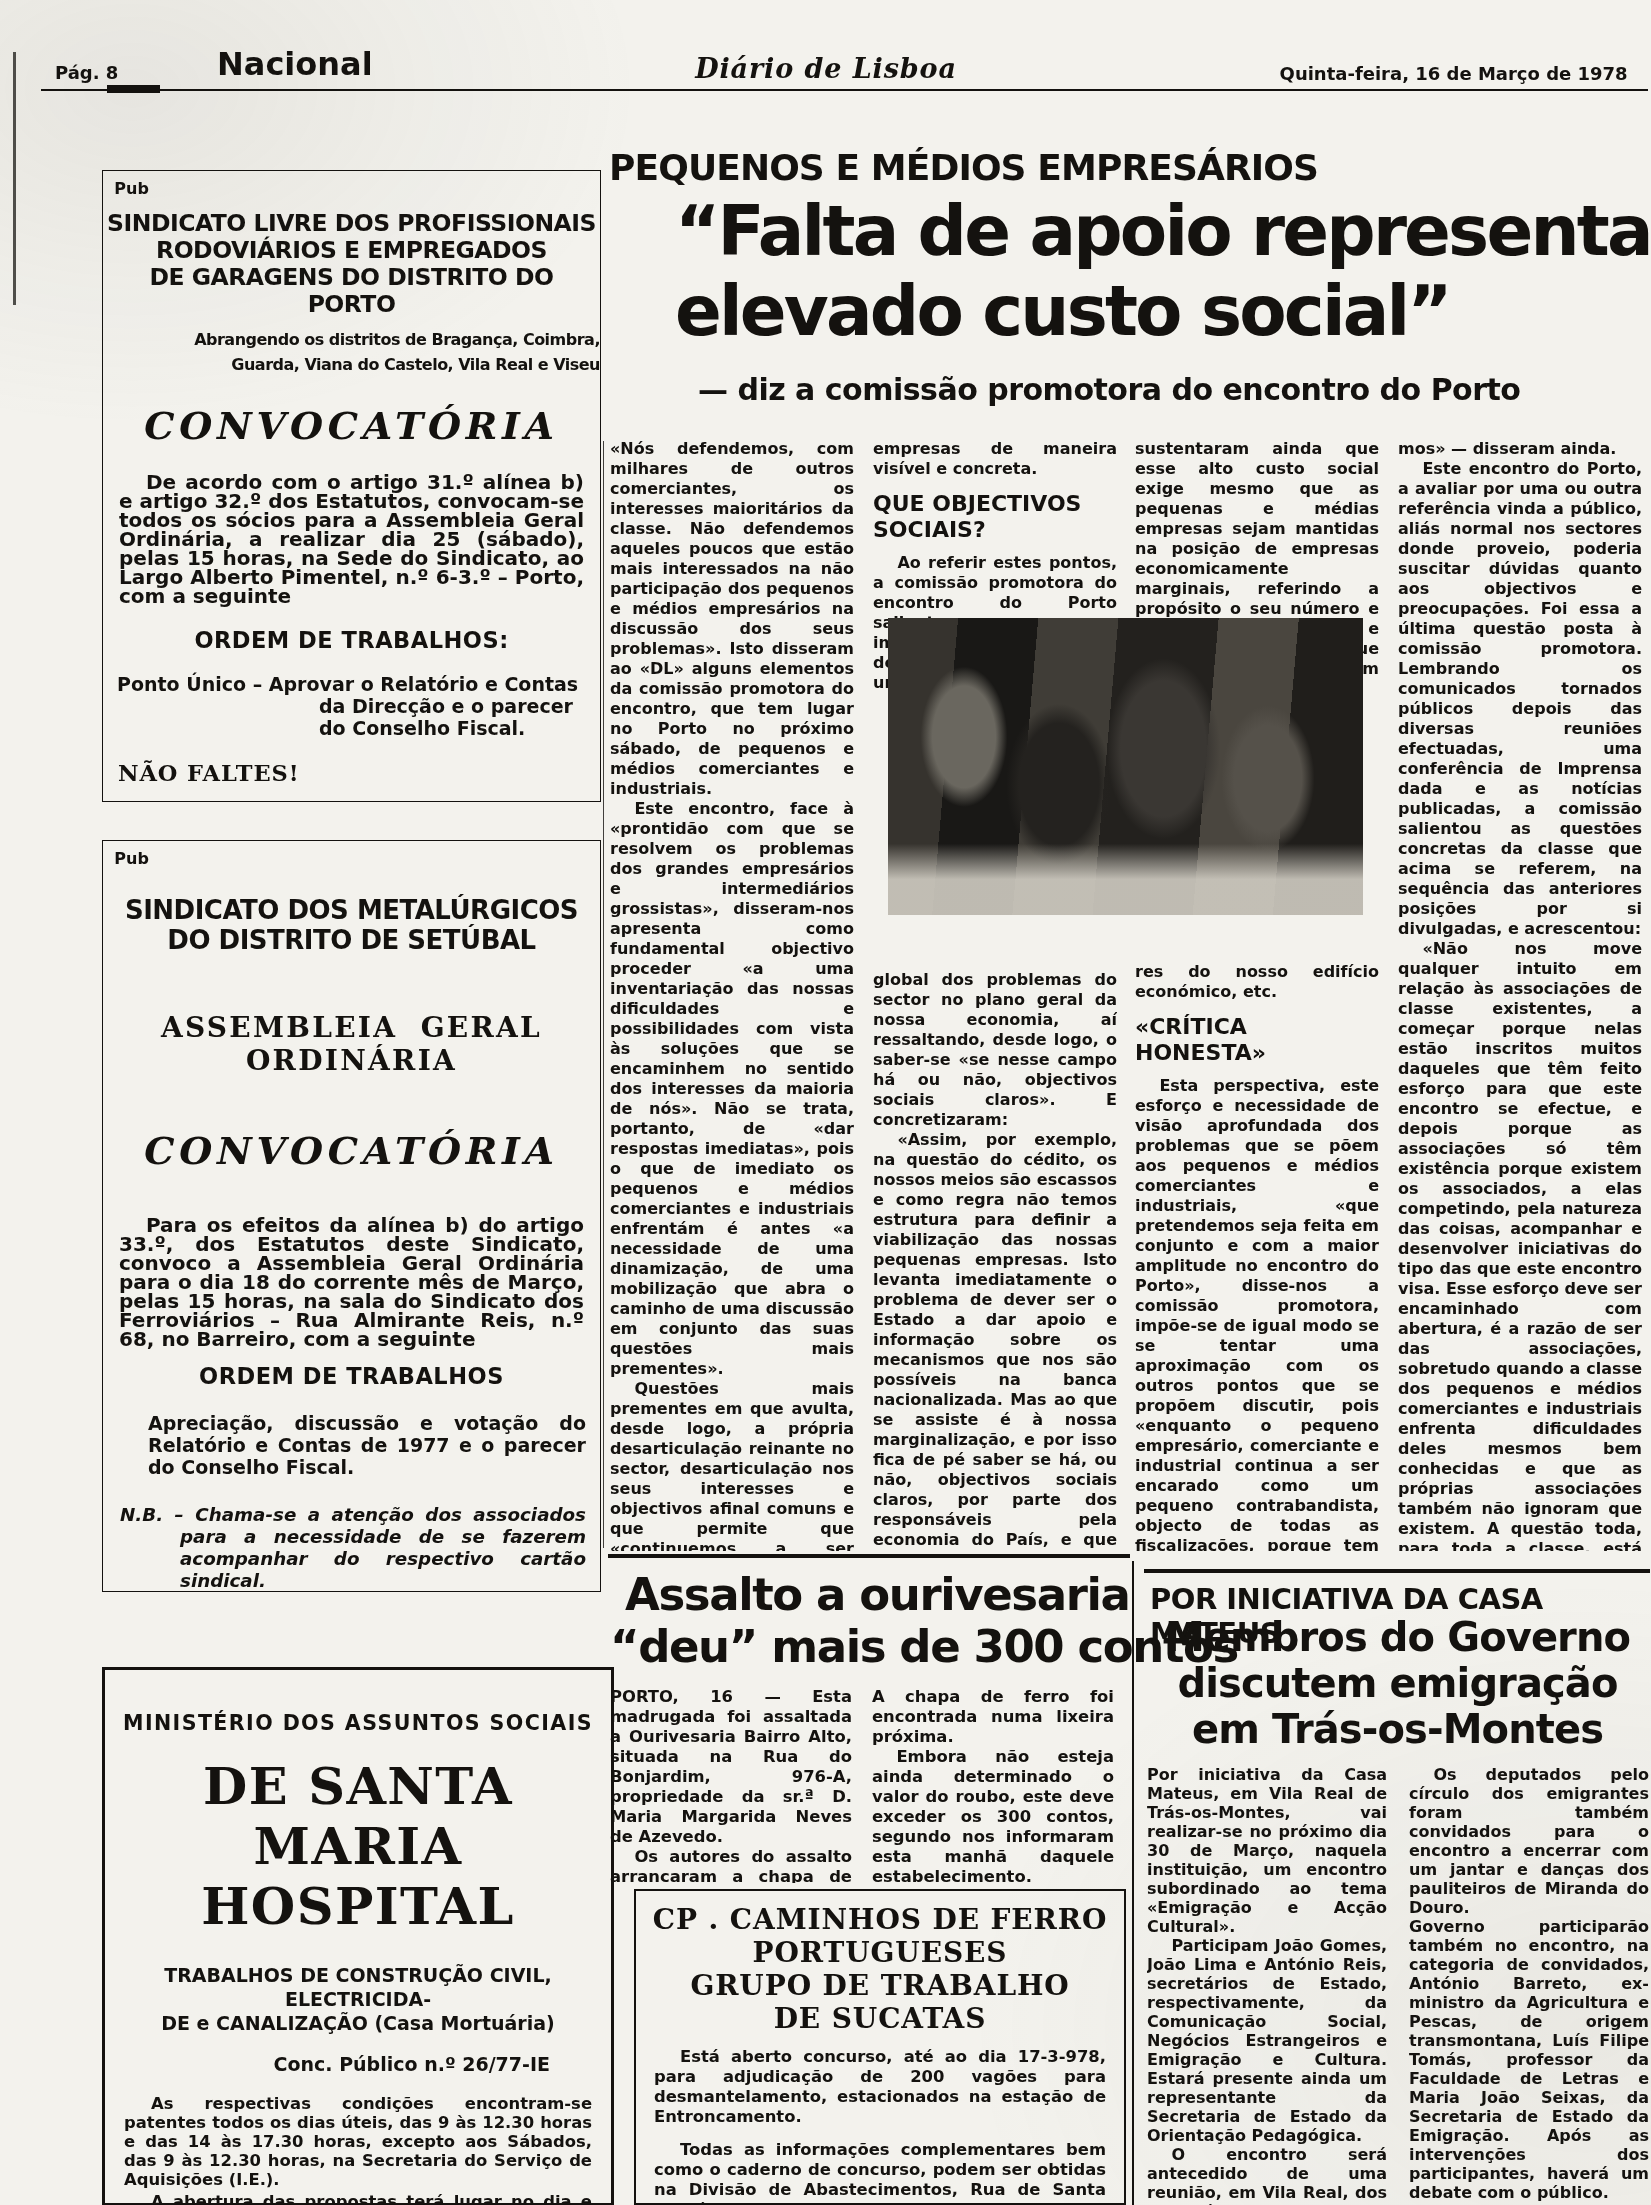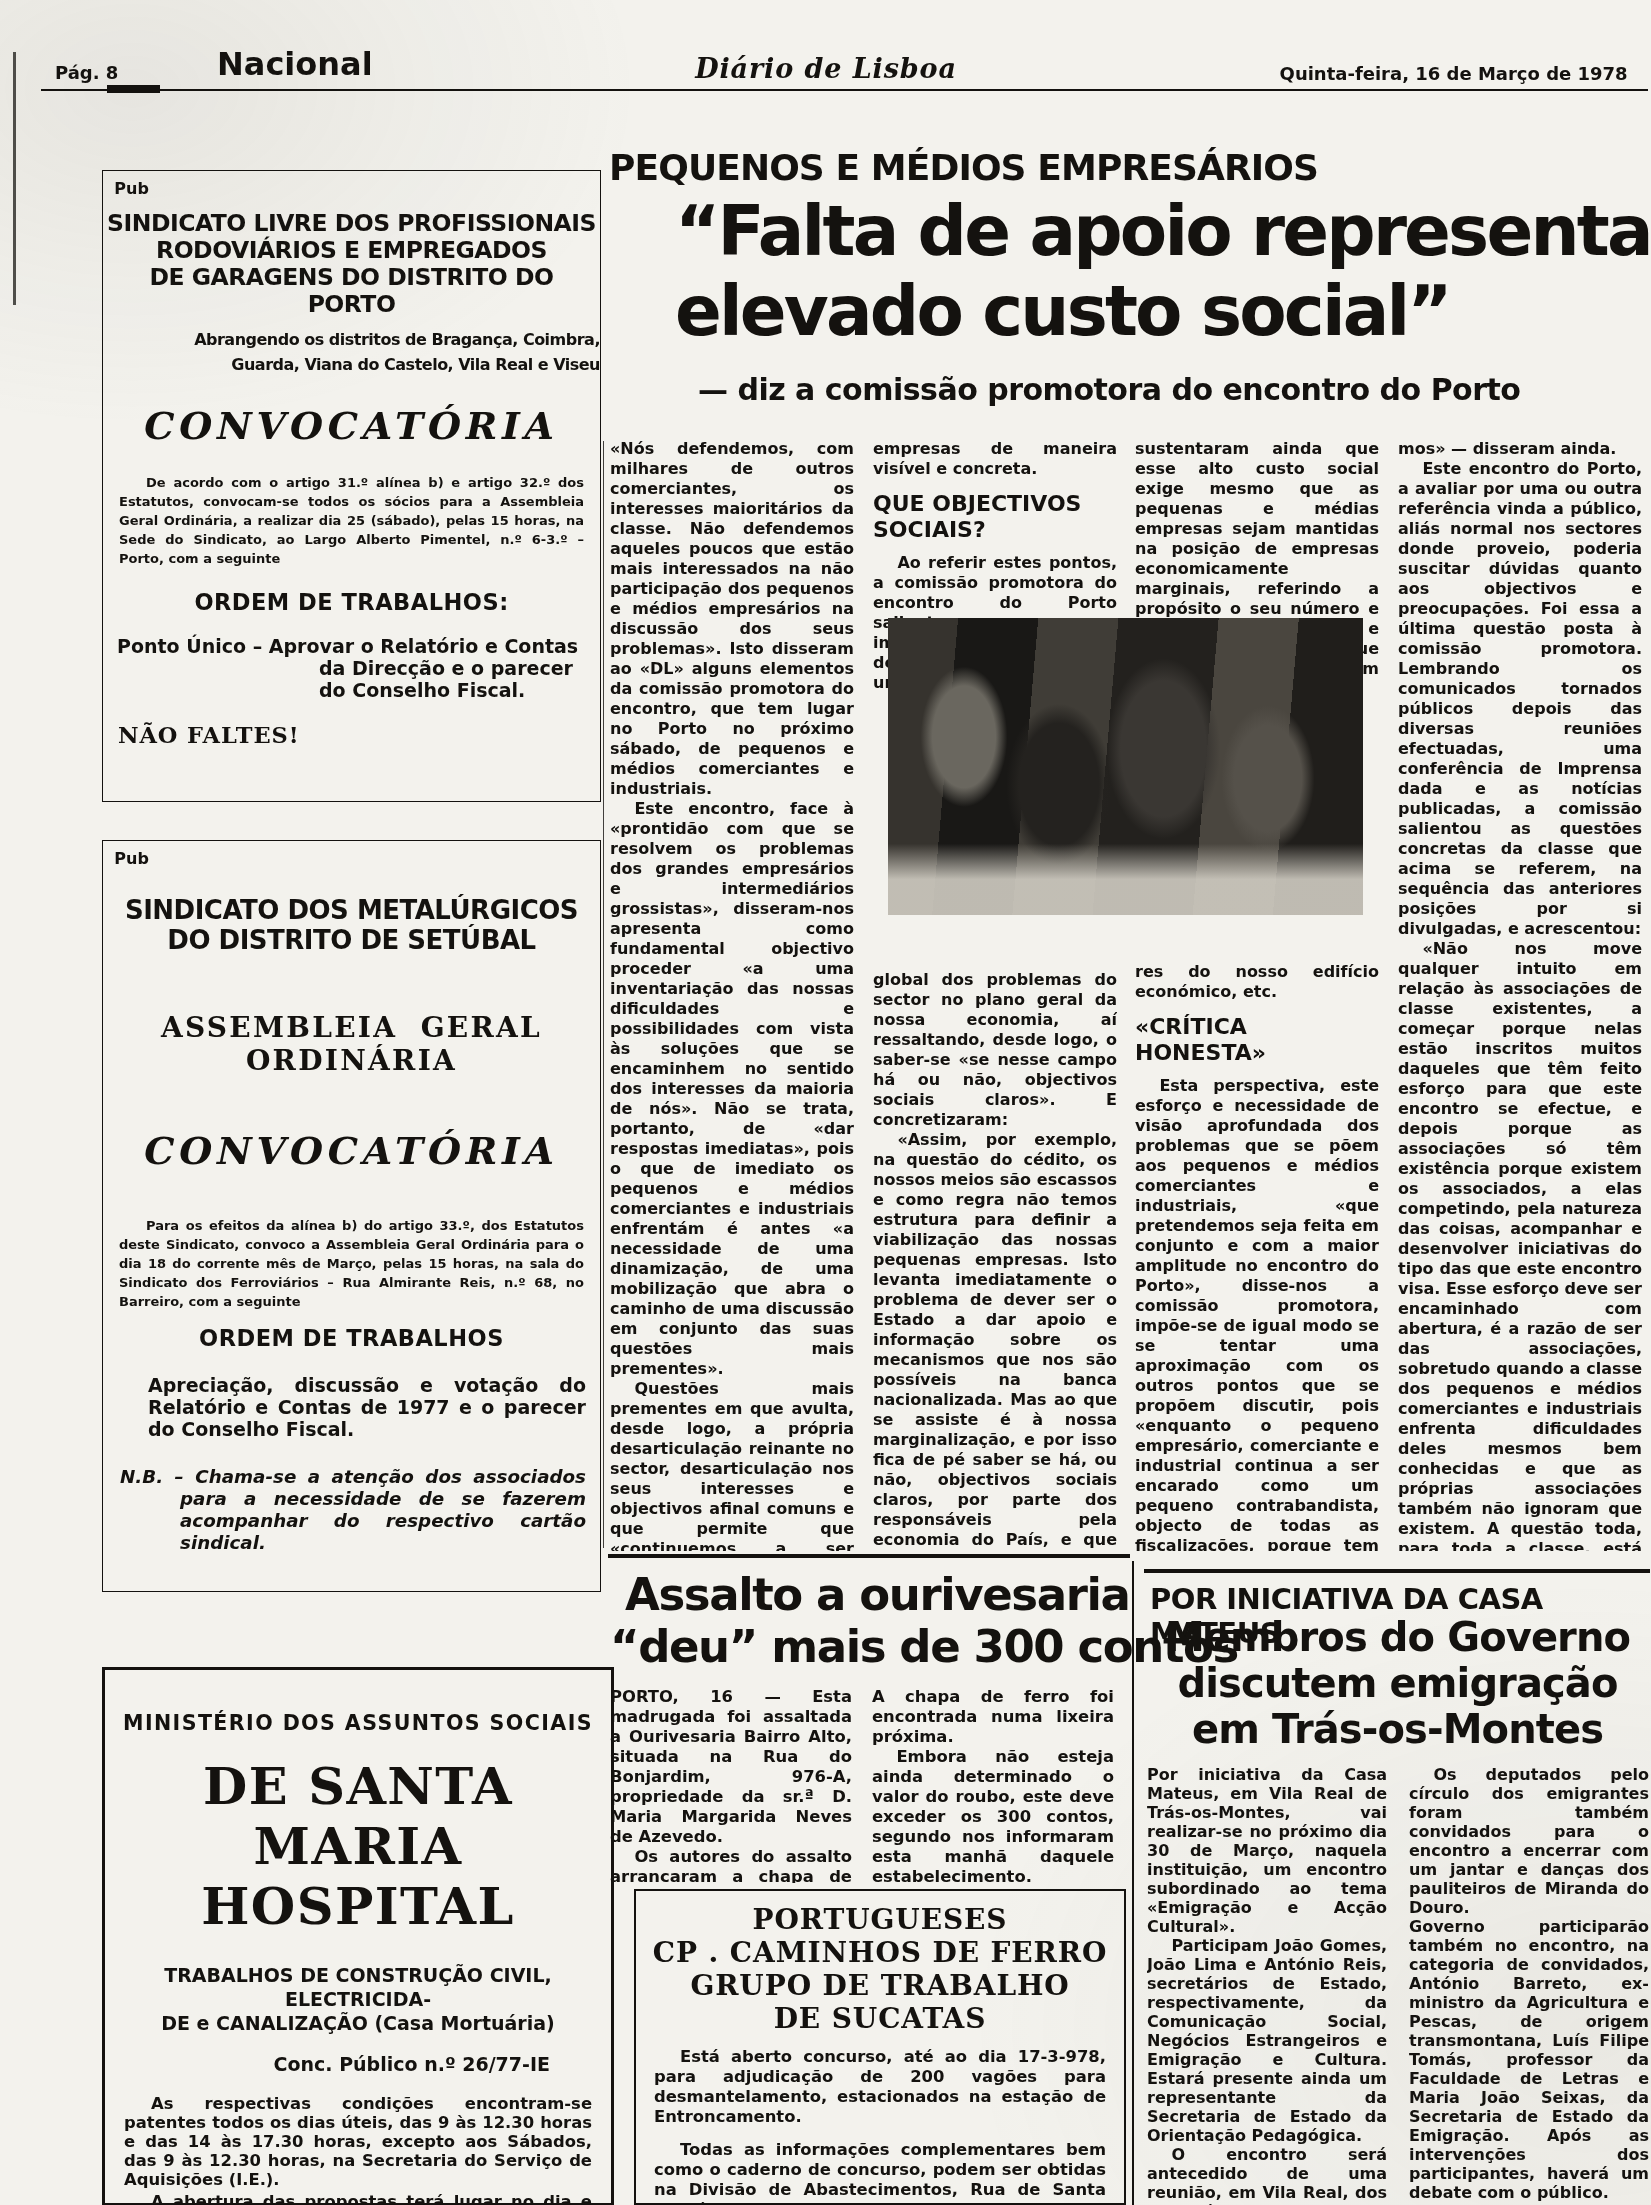--- a/index.html
+++ b/index.html
@@ -26,21 +26,21 @@
   
   .adbox{border:1.9px solid #14120f;box-sizing:border-box;overflow:hidden;}
   #ad1{left:102px;top:170px;width:499px;height:632px;}
   #ad2{left:102px;top:840px;width:499px;height:752px;}
   #ad3{left:102px;top:1667px;width:512px;height:539px;border-width:3.3px;}
   .pub{position:absolute;top:7.5px;left:11.3px;font-size:16px;font-weight:700;}
   .adtitle{margin-top:39px;text-align:center;font-size:23.5px;font-weight:800;line-height:27px;letter-spacing:-0.5px;}
   .adsub{margin-top:9.4px;text-align:right;font-size:16px;font-weight:800;line-height:25px;letter-spacing:-0.5px;}
   .convoc{margin-top:26px;text-align:center;font-family:"DejaVu Serif",serif;font-style:italic;
           font-weight:700;font-size:38px;letter-spacing:4.7px;}
-  .adbody{margin:24.4px 16px 0;font-size:13px;font-weight:700;line-height:19px;text-align:justify;text-indent:27px;}
+  .adbody{margin:24.4px 16px 0;font-size:20px;font-weight:700;line-height:19px;text-align:justify;text-indent:27px;}
   .ordem{margin-top:21.6px;text-align:center;font-size:22.5px;font-weight:800;letter-spacing:0.5px;}
   .hang{margin:20px 14px 0;font-size:19px;font-weight:800;line-height:22px;padding-left:202px;text-indent:-202px;}
   .naofaltes{margin:20.6px 0 0 15px;font-family:"DejaVu Serif",serif;font-size:22.5px;font-weight:700;letter-spacing:0.9px;}
   #ad2 .adtitle{margin-top:54px;font-size:26px;line-height:30px;}
   .assembleia{margin-top:56px;text-align:center;font-family:"DejaVu Serif",serif;font-size:28px;
               font-weight:700;letter-spacing:2.3px;word-spacing:11.3px;}
   #ad2 .convoc{margin-top:51px;}
   #ad2 .adbody{margin-top:43px;}
   #ad2 .ordem{margin-top:14px;}
   .aprec{margin:22.5px 14px 0 45px;font-size:19px;font-weight:800;line-height:22px;text-align:justify;}
@@ -202,22 +202,22 @@
     <p class="bp ni">PORTO, 16 — Esta madrugada foi assaltada a Ourivesaria Bairro Alto, situada na Rua do Bonjardim, 976-A, propriedade da sr.ª D. Maria Margarida Neves de Azevedo.</p>
     <p class="bp">Os autores do assalto arrancaram a chapa de ferro que protege a montra e, por meio de um buraco feito no vidro, conseguiram retirar vários dos artigos que estavam expostos.</p>
   </div>
 <div class="abs ascol" id="asc1">
     <p class="bp ni">A chapa de ferro foi encontrada numa lixeira próxima.</p>
     <p class="bp">Embora não esteja ainda determinado o valor do roubo, este deve exceder os 300 contos, segundo nos informaram esta manhã daquele estabelecimento.</p>
   </div>
 
 <div class="abs" id="cpbox">
   <div class="cphead">
+      <div class="ln">CP . CAMINHOS DE FERRO</div>
       <div class="ln">PORTUGUESES</div>
-      <div class="ln">CP . CAMINHOS DE FERRO</div>
       <div class="ln">GRUPO DE TRABALHO</div>
       <div class="ln">DE SUCATAS</div>
     </div>
   <div>
       <p class="bp">Está aberto concurso, até ao dia 17-3-978, para adjudicação de 200 vagões para desmantelamento, estacionados na estação de Entroncamento.</p>
       <p class="bp">Todas as informações complementares bem como o caderno de concurso, podem ser obtidas na Divisão de Abastecimentos, Rua de Santa Apolónia, 65, Lisboa-2. telefones 86 97 60 a 68 extensão 229.</p>
     </div>
 </div>
 
 <div class="abs rule" id="vr-bottom"></div>

